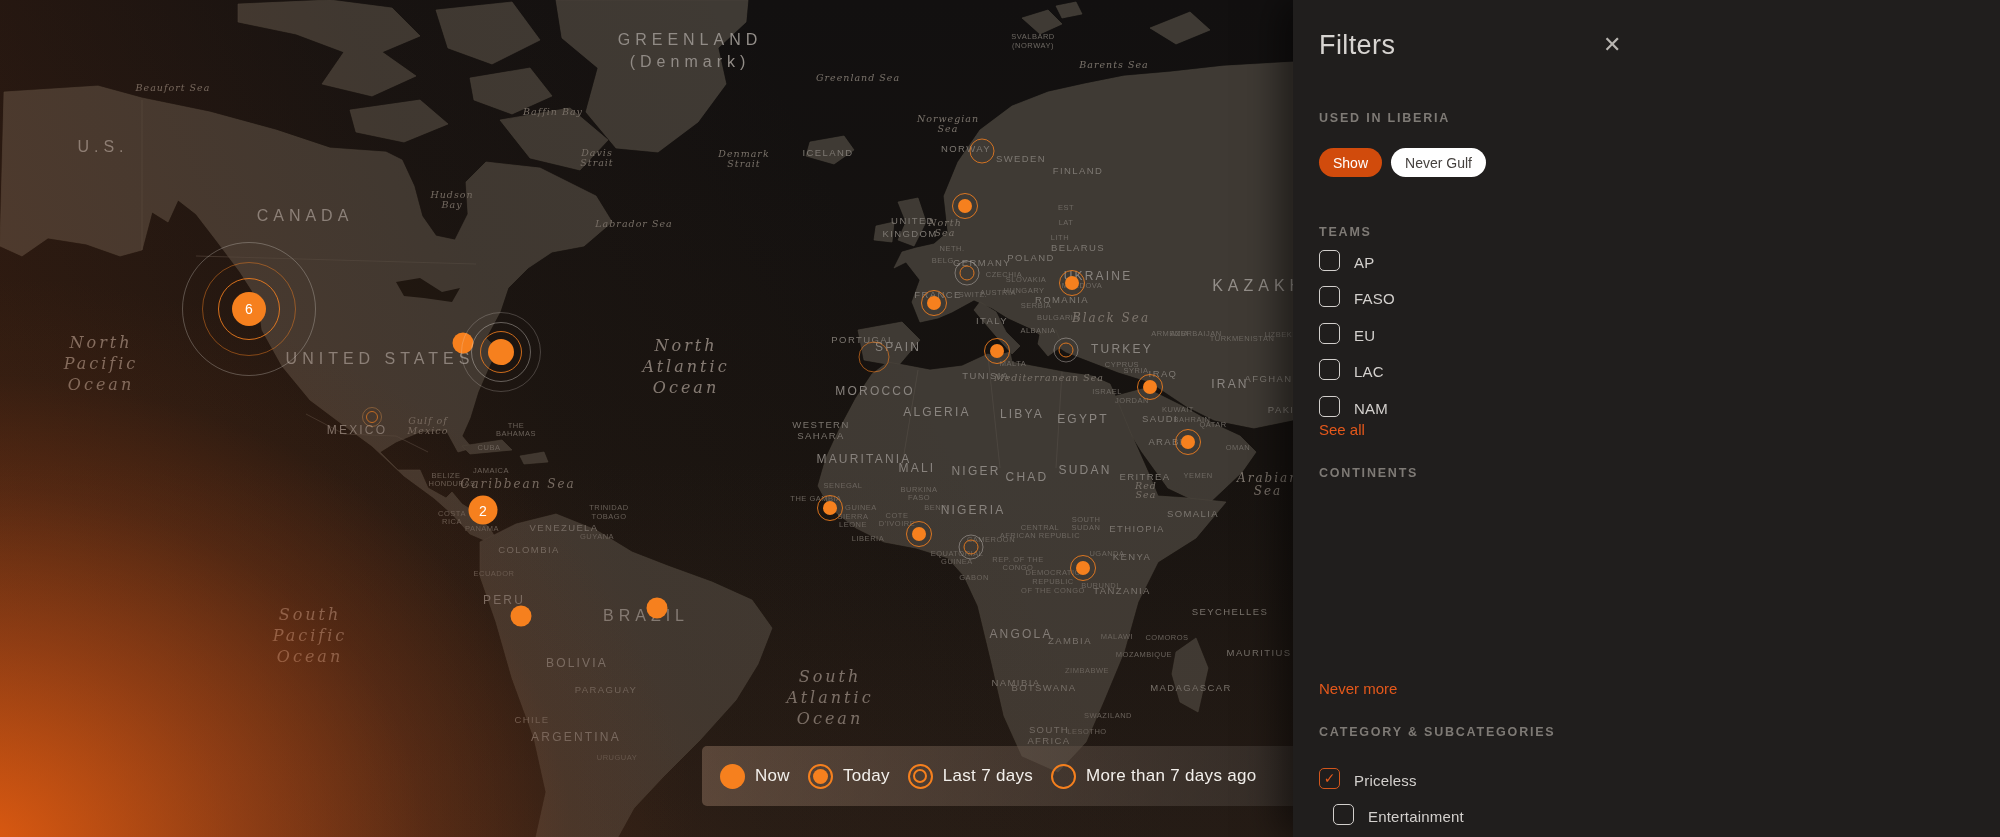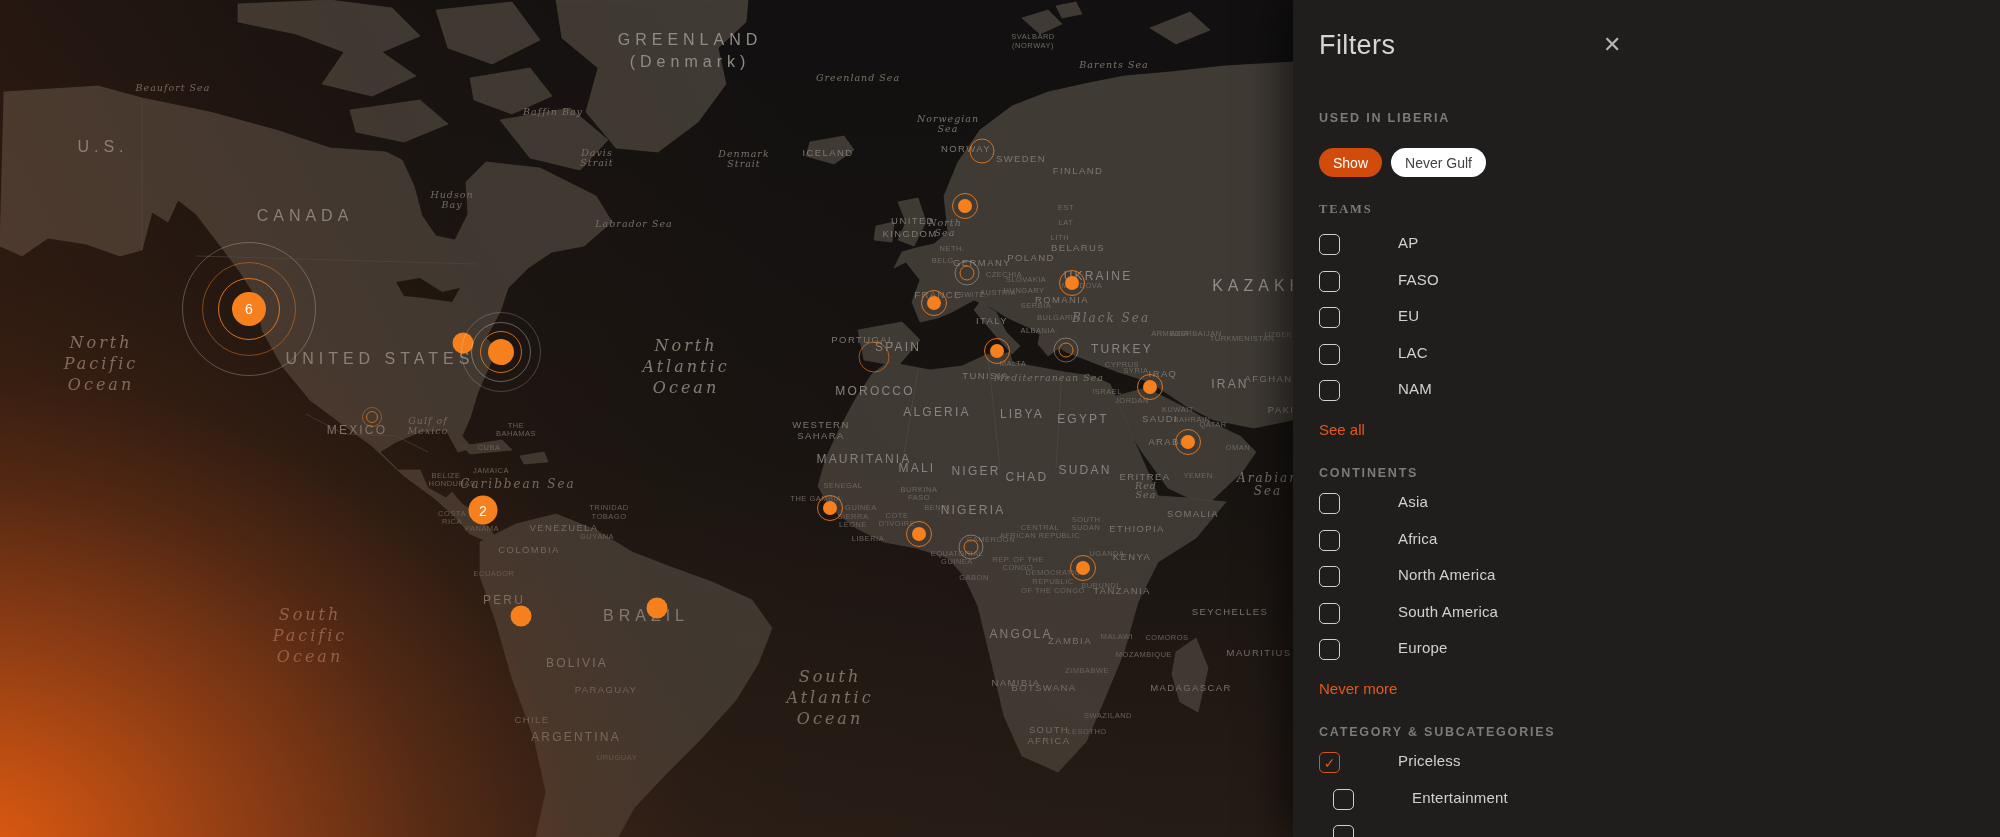--- a/index.html
+++ b/index.html
@@ -73,29 +73,29 @@
 
   
   .panel{position:absolute;left:1293px;top:0;width:707px;height:837px;background:var(--panel);
     box-shadow:-14px 0 34px rgba(0,0,0,.5);z-index:10;}
   .f-title{position:absolute;left:26px;top:30px;font-size:27px;font-weight:400;
     color:#d7d4d1;letter-spacing:.4px;}
   .f-close{position:absolute;left:310px;top:32px;font-size:22px;color:#b9b6b2;
     cursor:pointer;font-weight:300;}
   .f-heading{position:absolute;left:26px;font-size:12.5px;font-weight:700;
     letter-spacing:1.8px;color:#7e7a75;}
-  .h-campaign{top:111px;} .h-teams{top:202px;font-family:Liberation Serif, serif;} .h-continents{top:466px;} .h-categories{top:725px;}
+  .h-campaign{top:111px;} .h-teams{top:225px;} .h-continents{top:466px;} .h-categories{top:725px;}
   .pill-row{position:absolute;left:26px;top:148px;display:flex;gap:9px;}
   .pill{height:29px;display:inline-flex;align-items:center;padding:0 14px;
     border-radius:15px;font-size:14px;cursor:pointer;}
   .pill-used{background:#d14b0c;color:#fff;}
   .pill-never{background:#fff;color:#45413e;}
   .cb-list{position:absolute;left:26px;}
   .l-teams{top:234px;} .l-continents{top:493px;} .l-categories{top:752px;}
-  .cb-row{height:36.5px;display:flex;align-items:flex-start;cursor:pointer;gap:44px;}
+  .cb-row{height:36.5px;display:flex;align-items:flex-end;cursor:pointer;}
   .cb-row.lvl1{padding-left:14px;}
   .cb{width:21px;height:21px;border:1.5px solid #d2cfcc;border-radius:5px;flex:0 0 auto;
     display:flex;align-items:center;justify-content:center;}
   .cb.checked{border-color:#d2561c;}
   .tick{color:#e4581b;font-size:14px;line-height:1;}
   .cb-lb{color:#d3d0cd;font-size:15px;padding-left:14px;letter-spacing:.2px;}
   .f-link{position:absolute;left:26px;color:var(--accent);font-size:15px;cursor:pointer;}
   .lk-teams{top:421px;} .lk-continents{top:680px;}
 </style>
 </head>
@@ -360,20 +360,38 @@
         <div class="mk mk-ring2" style="left: 1066px; top: 350px;"></div>
         <div class="mk mk-ring1-lg" style="left: 874px; top: 357px;"></div>
         <div class="mk mk-today" style="left: 1150px; top: 387px;"></div>
         <div class="mk mk-today" style="left: 1188px; top: 442px;"></div>
         <div class="mk mk-today" style="left: 830px; top: 508px;"></div>
         <div class="mk mk-today" style="left: 919px; top: 534px;"></div>
         <div class="mk mk-ring2" style="left: 971px; top: 547px;"></div>
         <div class="mk mk-today" style="left: 1083px; top: 568px;"></div>
       </div>
 
+    <div class="legend">
+        <div class="lg-item">
+          <span class="lg-ic lg-now"></span>
+          <span class="lg-tx">Now</span>
+        </div>
+        <div class="lg-item">
+          <span class="lg-ic lg-today"></span>
+          <span class="lg-tx">Today</span>
+        </div>
+        <div class="lg-item">
+          <span class="lg-ic lg-last7"></span>
+          <span class="lg-tx">Last 7 days</span>
+        </div>
+        <div class="lg-item">
+          <span class="lg-ic lg-older"></span>
+          <span class="lg-tx">More than 7 days ago</span>
+        </div>
+      </div>
   </div>
 
   <aside class="panel">
     <h1 class="f-title">Filters</h1>
     <span class="f-close">✕</span>
 
     <div class="f-heading h-campaign">USED IN LIBERIA</div>
     <div class="pill-row">
       <span class="pill pill-used">Show</span>
       <span class="pill pill-never">Never Gulf</span>
@@ -398,42 +416,20 @@
           <span class="cb-lb">LAC</span>
         </div>
         <div class="cb-row">
           <span class="cb"></span>
           <span class="cb-lb">NAM</span>
         </div>
       </div>
     <div class="f-link lk-teams">See all</div>
 
     <div class="f-heading h-continents">CONTINENTS</div>
-    <div class="cb-list l-continents">
-        <div class="cb-row">
-          <span class="cb"></span>
-          <span class="cb-lb">Asia</span>
-        </div>
-        <div class="cb-row">
-          <span class="cb"></span>
-          <span class="cb-lb">Africa</span>
-        </div>
-        <div class="cb-row">
-          <span class="cb"></span>
-          <span class="cb-lb">North America</span>
-        </div>
-        <div class="cb-row">
-          <span class="cb"></span>
-          <span class="cb-lb">South America</span>
-        </div>
-        <div class="cb-row">
-          <span class="cb"></span>
-          <span class="cb-lb">Europe</span>
-        </div>
-      </div>
     <div class="f-link lk-continents">Never more</div>
 
     <div class="f-heading h-categories">CATEGORY &amp; SUBCATEGORIES</div>
     <div class="cb-list l-categories">
         <div class="cb-row">
           <span class="cb checked">
             <span class="tick">✓</span>
           </span>
           <span class="cb-lb">Priceless</span>
         </div>

